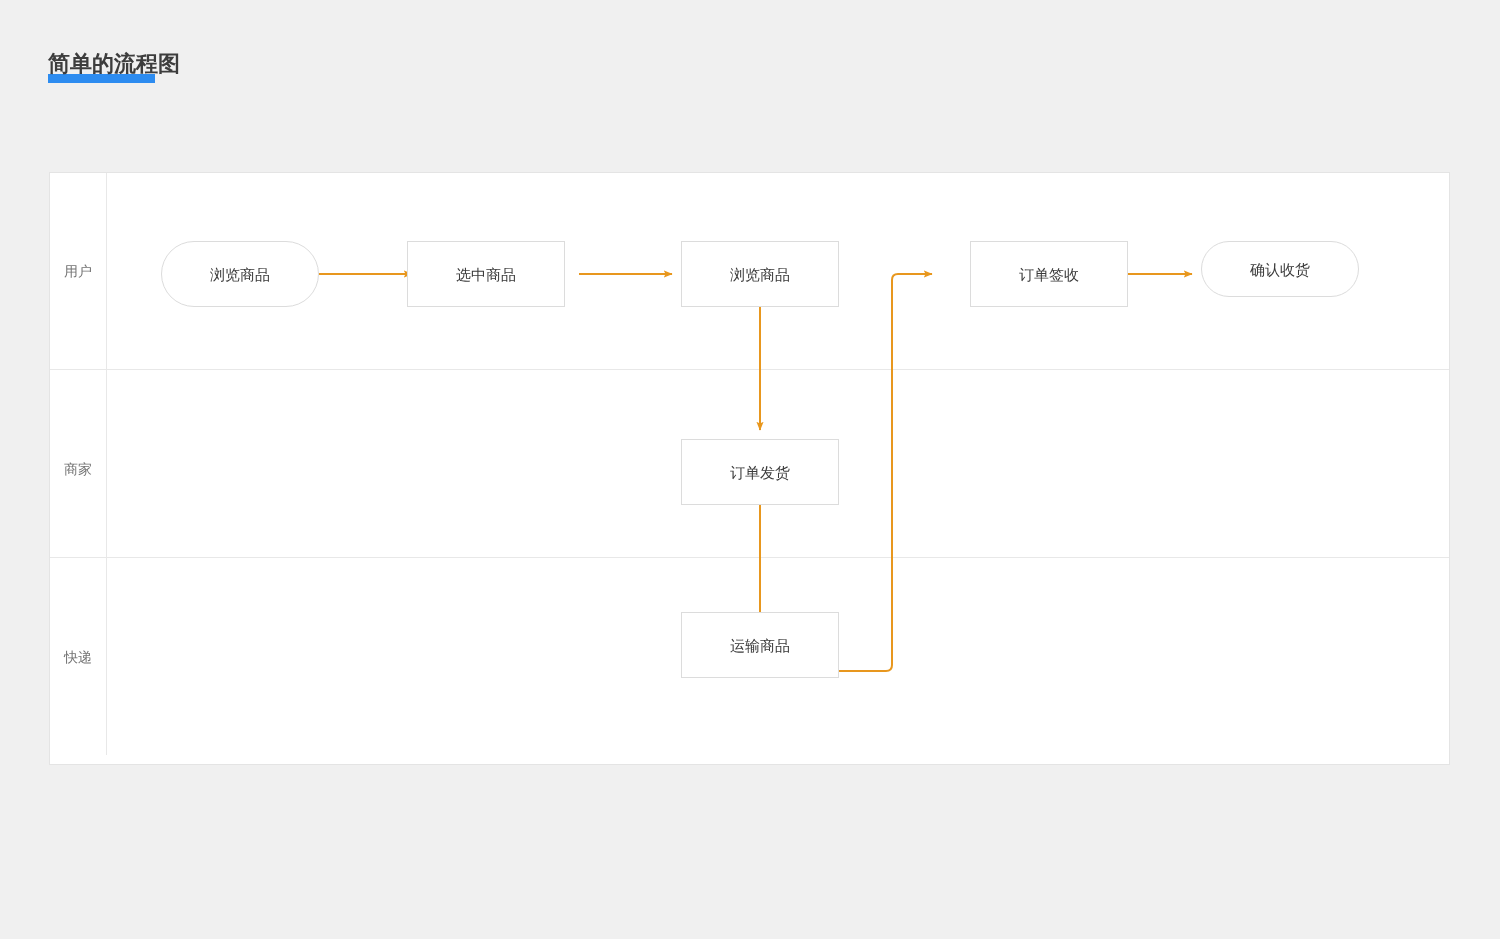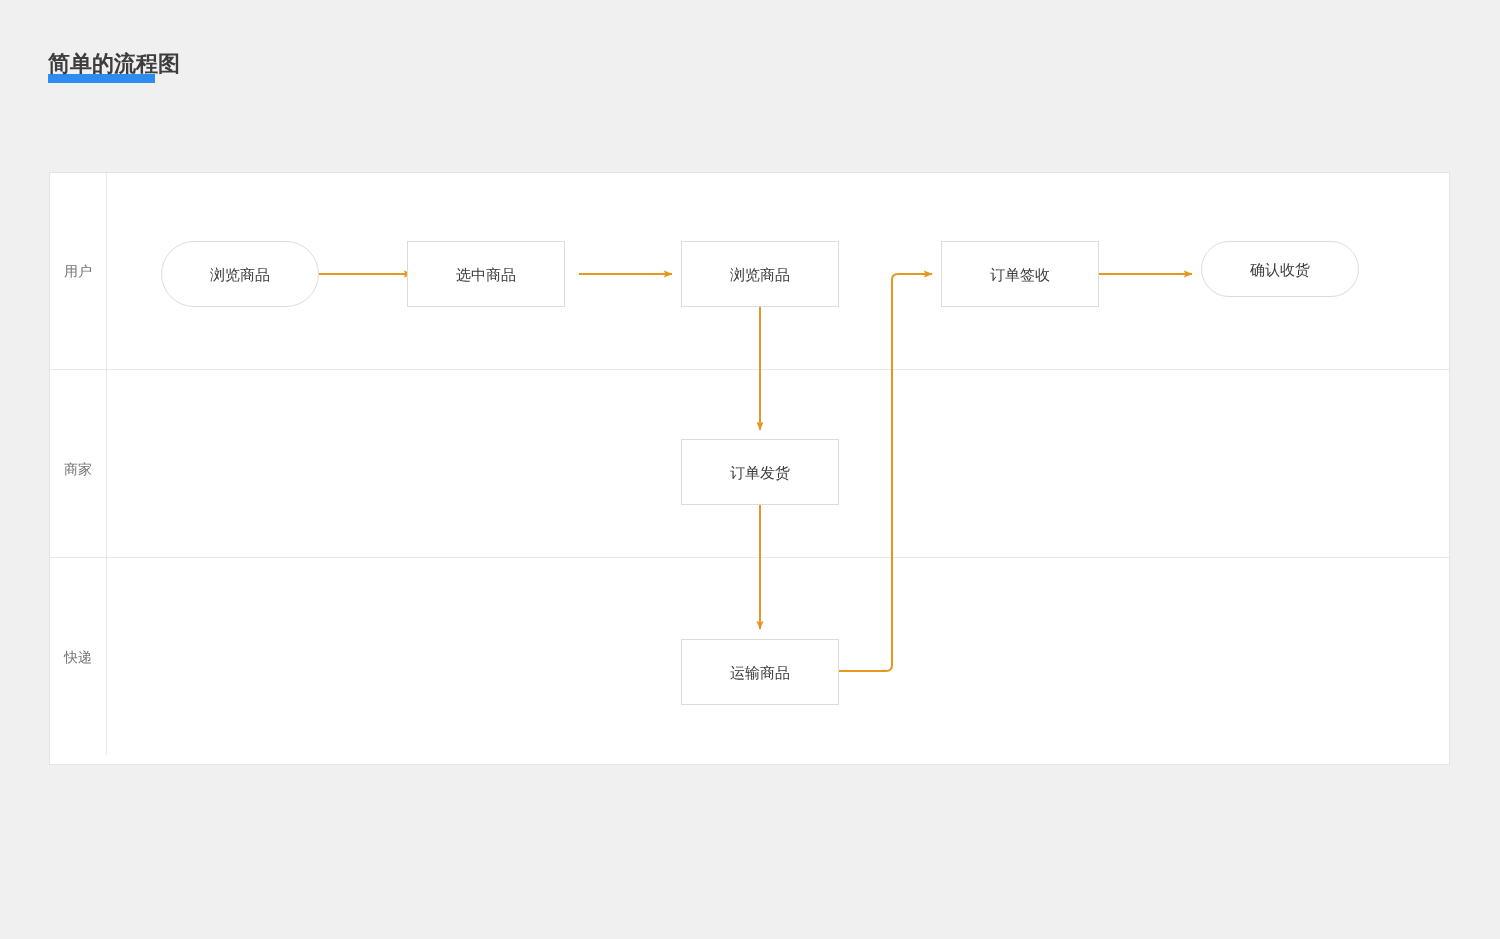--- a/index.html
+++ b/index.html
@@ -111,24 +111,24 @@
     color: #3a3a3a;
     line-height: 1;
   }
   .node.pill { border-radius: 34px; }
   .node.rect { border-radius: 0px; }
 
   
   #node-browse   { left: 111px;  top: 68px;  width: 158px; height: 66px; }
   #node-select   { left: 357px;  top: 68px;  width: 158px; height: 66px; }
   #node-pay      { left: 631px;  top: 68px;  width: 158px; height: 66px; }
-  #node-sign     { left: 891px;  top: 68px;  width: 158px; height: 66px; }
+  #node-sign     { left: 920px;  top: 68px;  width: 158px; height: 66px; }
   #node-confirm  { left: 1151px; top: 68px;  width: 158px; height: 56px; }
   #node-ship     { left: 631px;  top: 266px; width: 158px; height: 66px; }
-  #node-deliver  { left: 631px;  top: 466px; width: 158px; height: 66px; }
+  #node-deliver  { left: 631px;  top: 439px; width: 158px; height: 66px; }
 
   #connectors {
     position: absolute;
     left: 0;
     top: 0;
     width: 1401px;
     height: 593px;
     pointer-events: none;
   }
 </style>

